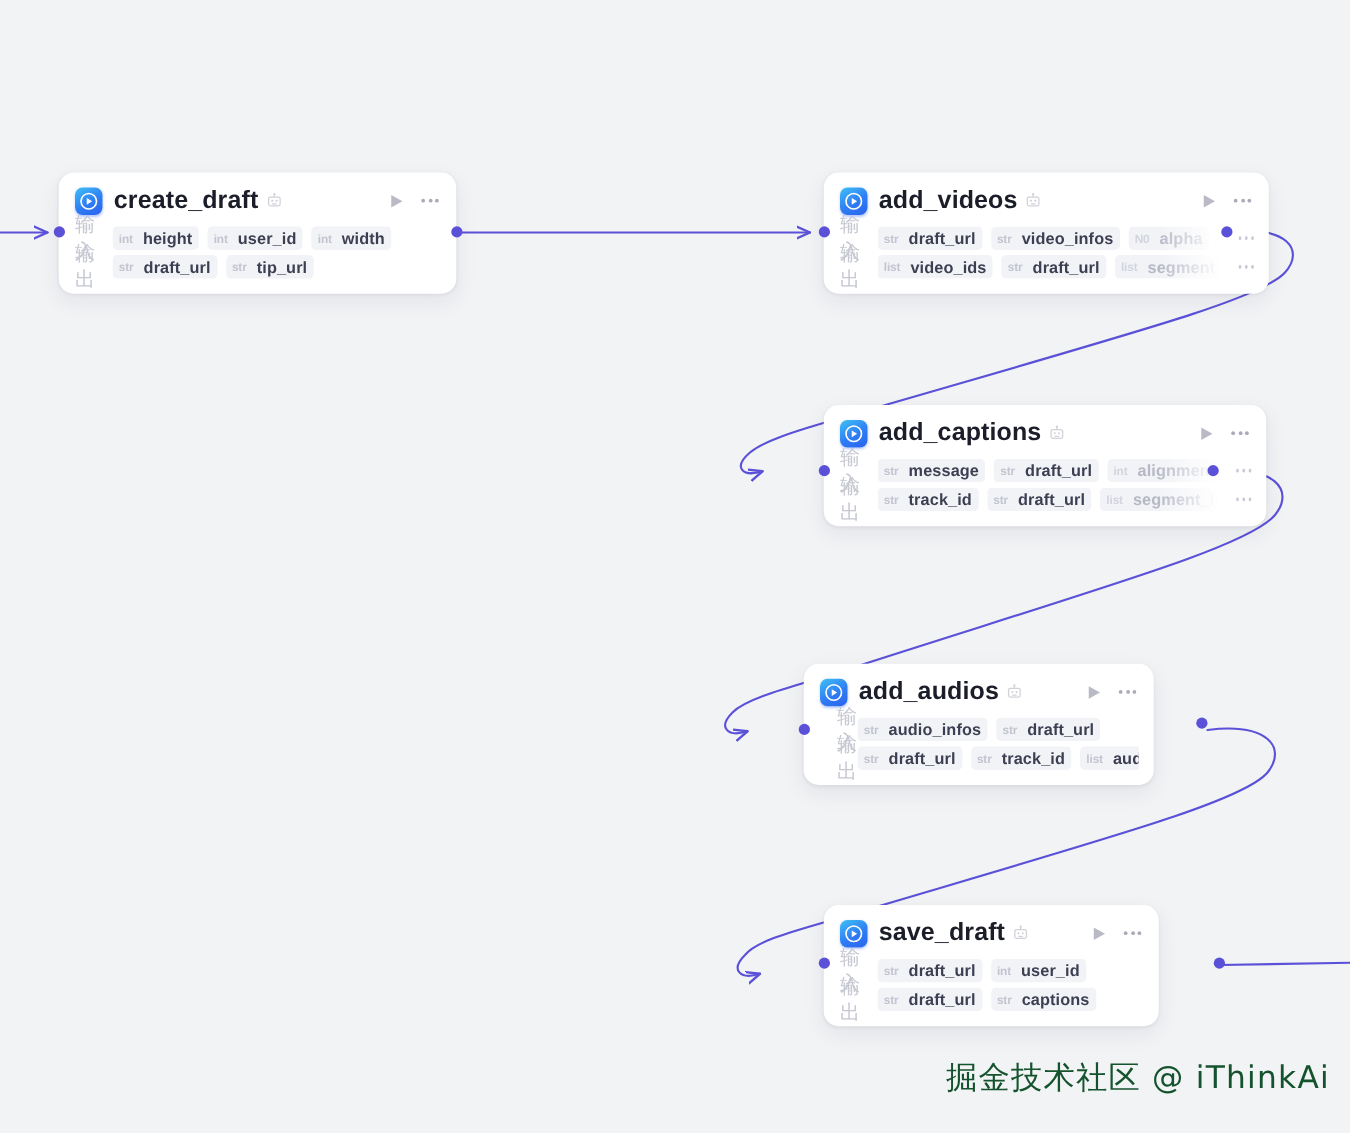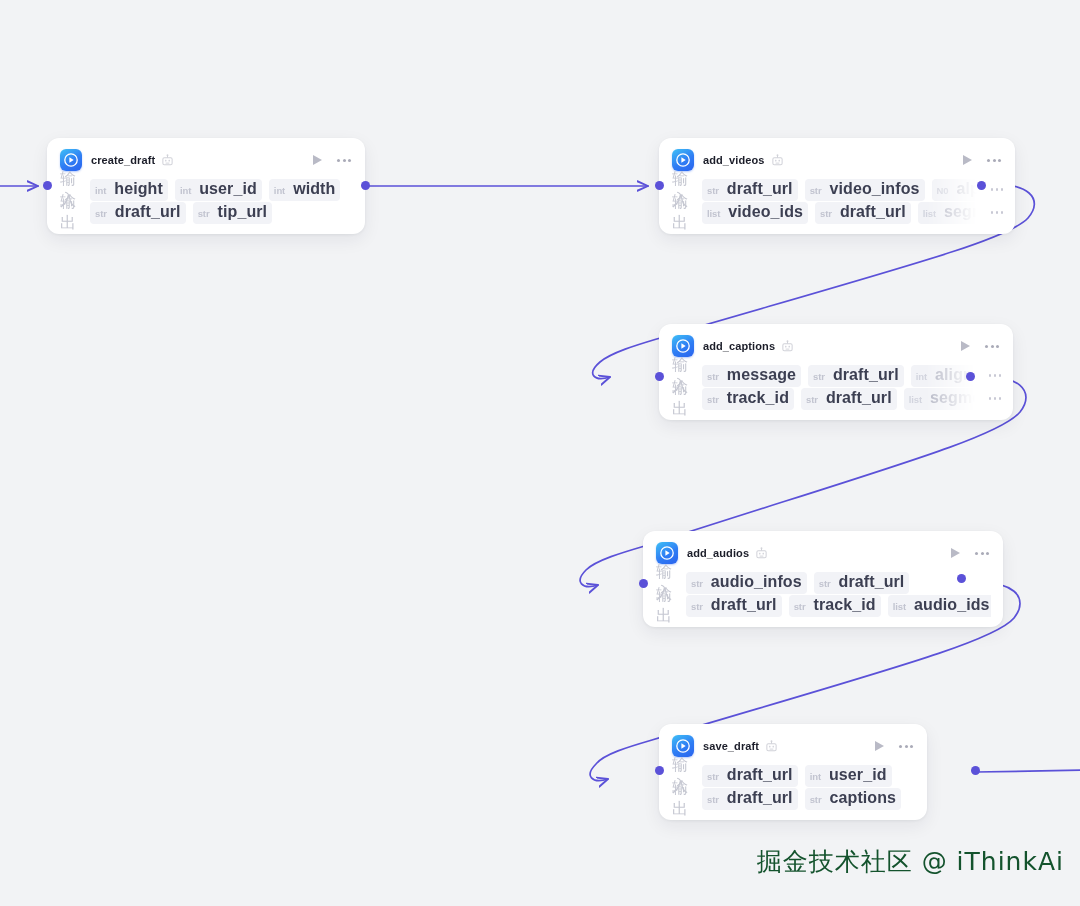--- a/index.html
+++ b/index.html
@@ -57,21 +57,21 @@
     height: 22px;
     border-radius: 6px;
     background: linear-gradient(150deg, #3fc0f6 0%, #2f7df4 55%, #2a63ee 100%);
     flex: 0 0 auto;
     position: relative;
     box-shadow: 0 1px 2px rgba(42,99,238,.35);
   }
   .node-icon svg { position: absolute; left: 3px; top: 3px; }
 
   .node-title {
-    font-size: 11px;
+    font-size: 20px;
     font-weight: 700;
     color: #1b1d29;
     margin-left: 9px;
     letter-spacing: .1px;
     white-space: nowrap;
   }
 
   .badge-icon {
     margin-left: 6px;
     flex: 0 0 auto;
@@ -149,21 +149,21 @@
   }
   .chip .ty {
     font-size: 9.5px;
     color: #c2c4d0;
     font-weight: 700;
     letter-spacing: -.1px;
     position: relative;
     top: -.5px;
   }
   .chip .nm {
-    font-size: 16px;
+    font-size: 13px;
     color: #3c3f52;
     font-weight: 700;
     letter-spacing: .1px;
   }
   .chip.faded .nm { color: #b6b8c6; }
   .chip.faded .ty { color: #d2d4de; }
 
   .row-more {
     flex: 0 0 auto;
     margin-left: 8px;
@@ -465,21 +465,21 @@
             <i></i>
             <i></i>
             <i></i>
           </span>
       </div>
     </div>
   </div>
   <span class="port" style="left:655px; top:372px;"></span>
   <span class="port" style="left:966px; top:372px;"></span>
 
-  <div class="node" style="left:643px; top:531px; width:360px;">
+  <div class="node" style="left:643px; top:531px; width:280px;text-align:right;">
     <div class="node-head">
       <span class="node-icon">
         <svg width="16" height="16" viewBox="0 0 16 16">
           <circle cx="8" cy="8" r="6.2" fill="none" stroke="#ffffff" stroke-width="1.3"></circle>
           <path d="M6.4 5.3 L10.7 8 L6.4 10.7 Z" fill="#ffffff"></path>
         </svg>
       </span>
       <span class="node-title">add_audios</span>
       <span class="badge-icon">
         <svg width="13" height="13" viewBox="0 0 14 14">

